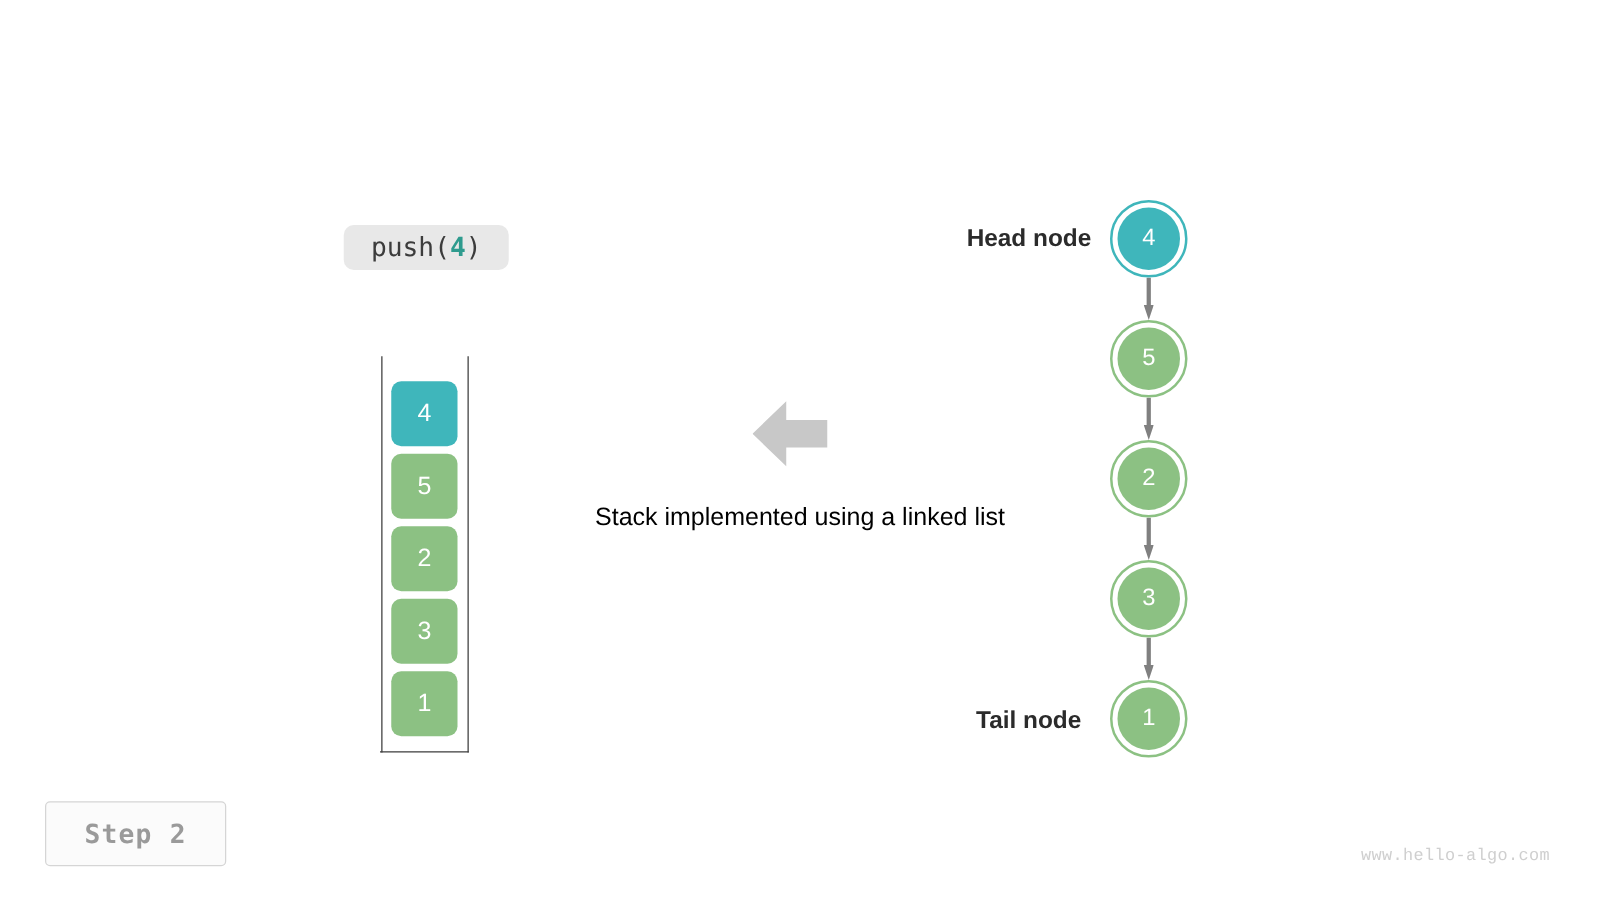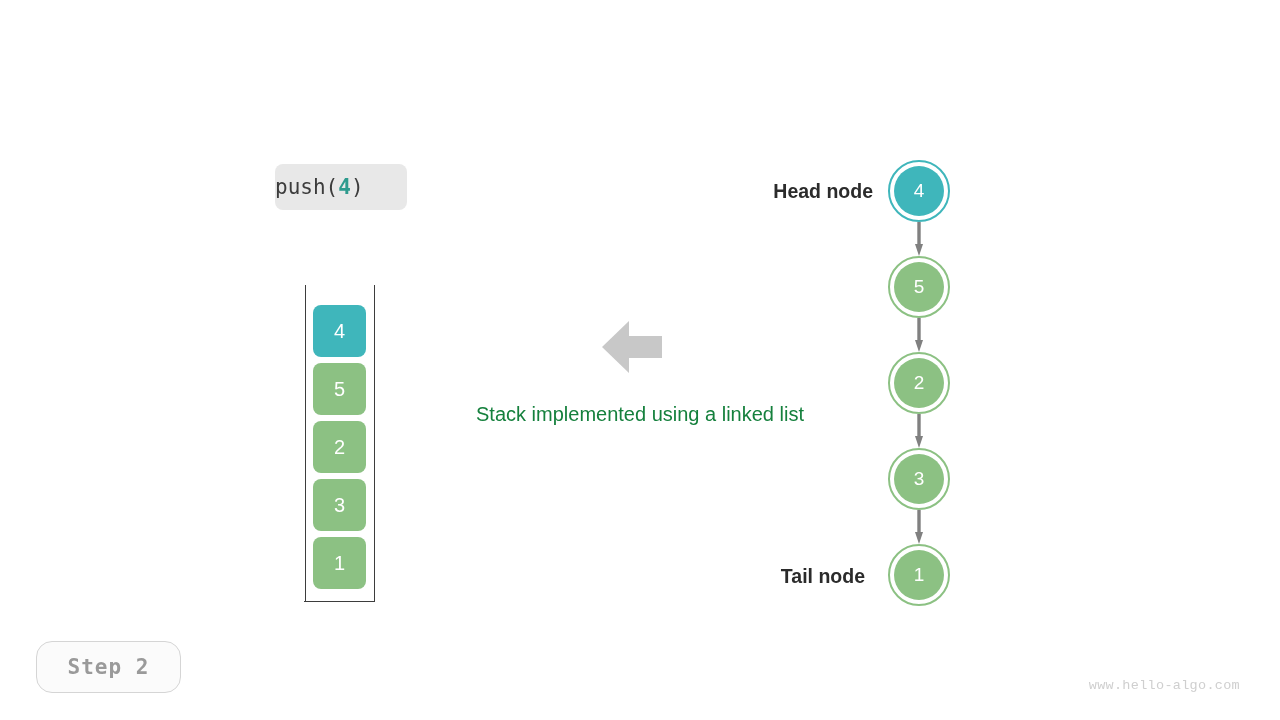--- a/index.html
+++ b/index.html
@@ -38,29 +38,29 @@
   }
   .callout .hl {
     color: #2e9b8e;
     font-weight: bold;
   }
 
   
   .push-chip {
     position: absolute;
     left: 275px;
-    top: 164px;
+    top: 180px;
     width: 132px;
-    height: 46px;
+    height: 36px;
     box-sizing: border-box;
     background: #e8e8e8;
     border-radius: 8px;
     display: flex;
     align-items: center;
-    justify-content: flex-start;
+    justify-content: center;
     font-family: "DejaVu Sans Mono", "Liberation Mono", monospace;
     font-size: 21px;
     color: #3c3c3c;
     letter-spacing: 0px;
   }
   .push-chip .hl {
     color: #2e9b8e;
     font-weight: bold;
   }
 
@@ -124,21 +124,21 @@
   }
 
   
   .caption {
     position: absolute;
     left: 400px;
     top: 403px;
     width: 480px;
     text-align: center;
     font-size: 20px;
-    color: #15803d;
+    color: #000000;
   }
 
   
   .linked-list {
     position: absolute;
     left: 888px;
     top: 160px;
     width: 64px;
     height: 450px;
   }
@@ -194,21 +194,21 @@
   
   .step-badge {
     position: absolute;
     left: 36px;
     top: 641px;
     width: 145px;
     height: 52px;
     box-sizing: border-box;
     background: #fbfbfb;
     border: 1.3px solid #d5d5d5;
-    border-radius: 16px;
+    border-radius: 4px;
     display: flex;
     align-items: center;
     justify-content: center;
     font-family: "DejaVu Sans Mono", "Liberation Mono", monospace;
     font-size: 21px;
     font-weight: bold;
     color: #9a9a9a;
     letter-spacing: 1px;
   }
 

